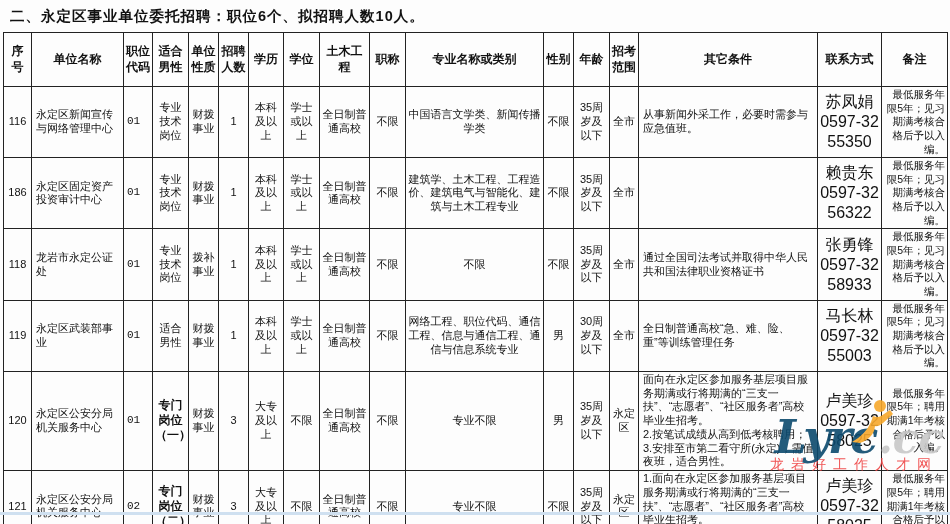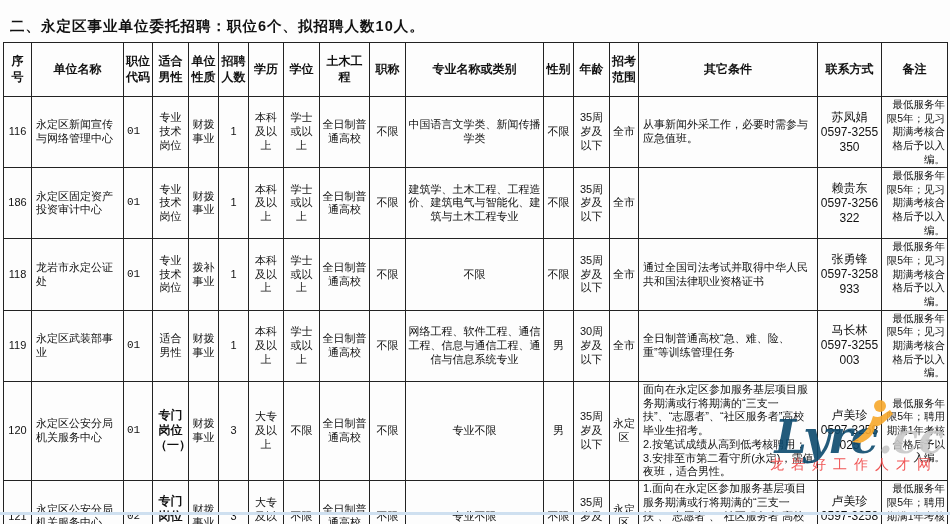--- a/index.html
+++ b/index.html
@@ -5,21 +5,21 @@
   * { margin: 0; padding: 0; box-sizing: border-box; }
   html, body { width: 950px; height: 524px; }
   body {
     position: relative;
     background: #fdfdfd;
     font-family: "Liberation Sans", "DejaVu Sans", sans-serif;
     color: #111;
     overflow: hidden;
   }
   .page-title {
-    padding: 17px 0 6px 10px;
+    padding: 7px 0 6px 10px;
     font-size: 14.5px;
     font-weight: 700;
     letter-spacing: 1px;
   }
   table.recruit {
     border-collapse: collapse;
     table-layout: fixed;
     width: 944px;
     margin-left: 3px;
   }
@@ -47,21 +47,21 @@
   .recruit tbody tr:nth-child(2) { height: 45px; }
   .recruit tbody tr:nth-child(3) { height: 47px; }
   .recruit tbody tr:nth-child(4) { height: 46px; }
   .recruit tbody tr:nth-child(5) { height: 94px; }
   .recruit tbody tr:nth-child(6) { height: 60px; }
   
   .recruit td[data-field="unit"]   { text-align: left; padding-left: 4px; margin-top: 26px; }
   .recruit td[data-field="code"]   { text-align: left; padding-left: 3px; font-family: Liberation Mono, monospace; }
   .recruit td[data-field="other"]  { text-align: left; padding-left: 4px; white-space: pre-line; }
   .recruit td[data-field="remark"] { text-align: right; padding-left: 3px; font-size: 10.5px; line-height: 1.3; }
-  .recruit td[data-field="contact"]{ white-space: pre-line; font-size: 12px; }
+  .recruit td[data-field="contact"]{ white-space: pre-line; font-size: 16px; }
   .recruit tbody tr:nth-child(5) td[data-field="post"],
   .recruit tbody tr:nth-child(6) td[data-field="post"] { font-weight: 700; font-size: 12px; }
   
   .watermark {
     position: absolute;
     top: 414px;
     right: 6px;
     width: 345px;
     text-align: right;
     pointer-events: none;
@@ -226,21 +226,21 @@
     <td data-field="no">119</td>
     <td data-field="unit">永定区武装部事业</td>
     <td data-field="code">01</td>
     <td data-field="post">适合男性</td>
     <td data-field="nature">财拨事业</td>
     <td data-field="count">1</td>
     <td data-field="edu">本科及以上</td>
     <td data-field="degree">学士或以上</td>
     <td data-field="edu_type">全日制普通高校</td>
     <td data-field="title">不限</td>
-    <td data-field="major">网络工程、软件工程、通信工程、信息与通信工程、通信与信息系统专业</td>
+    <td data-field="major">网络工程、职位代码、通信工程、信息与通信工程、通信与信息系统专业</td>
     <td data-field="gender">男</td>
     <td data-field="age">30周岁及以下</td>
     <td data-field="scope">全市</td>
     <td data-field="other">全日制普通高校“急、难、险、重”等训练管理任务</td>
     <td data-field="contact">马长林
 0597-3255003</td>
     <td data-field="remark">最低服务年限5年；见习期满考核合格后予以入编。</td>
   </tr>
       <tr>
     <td data-field="no">120</td>

